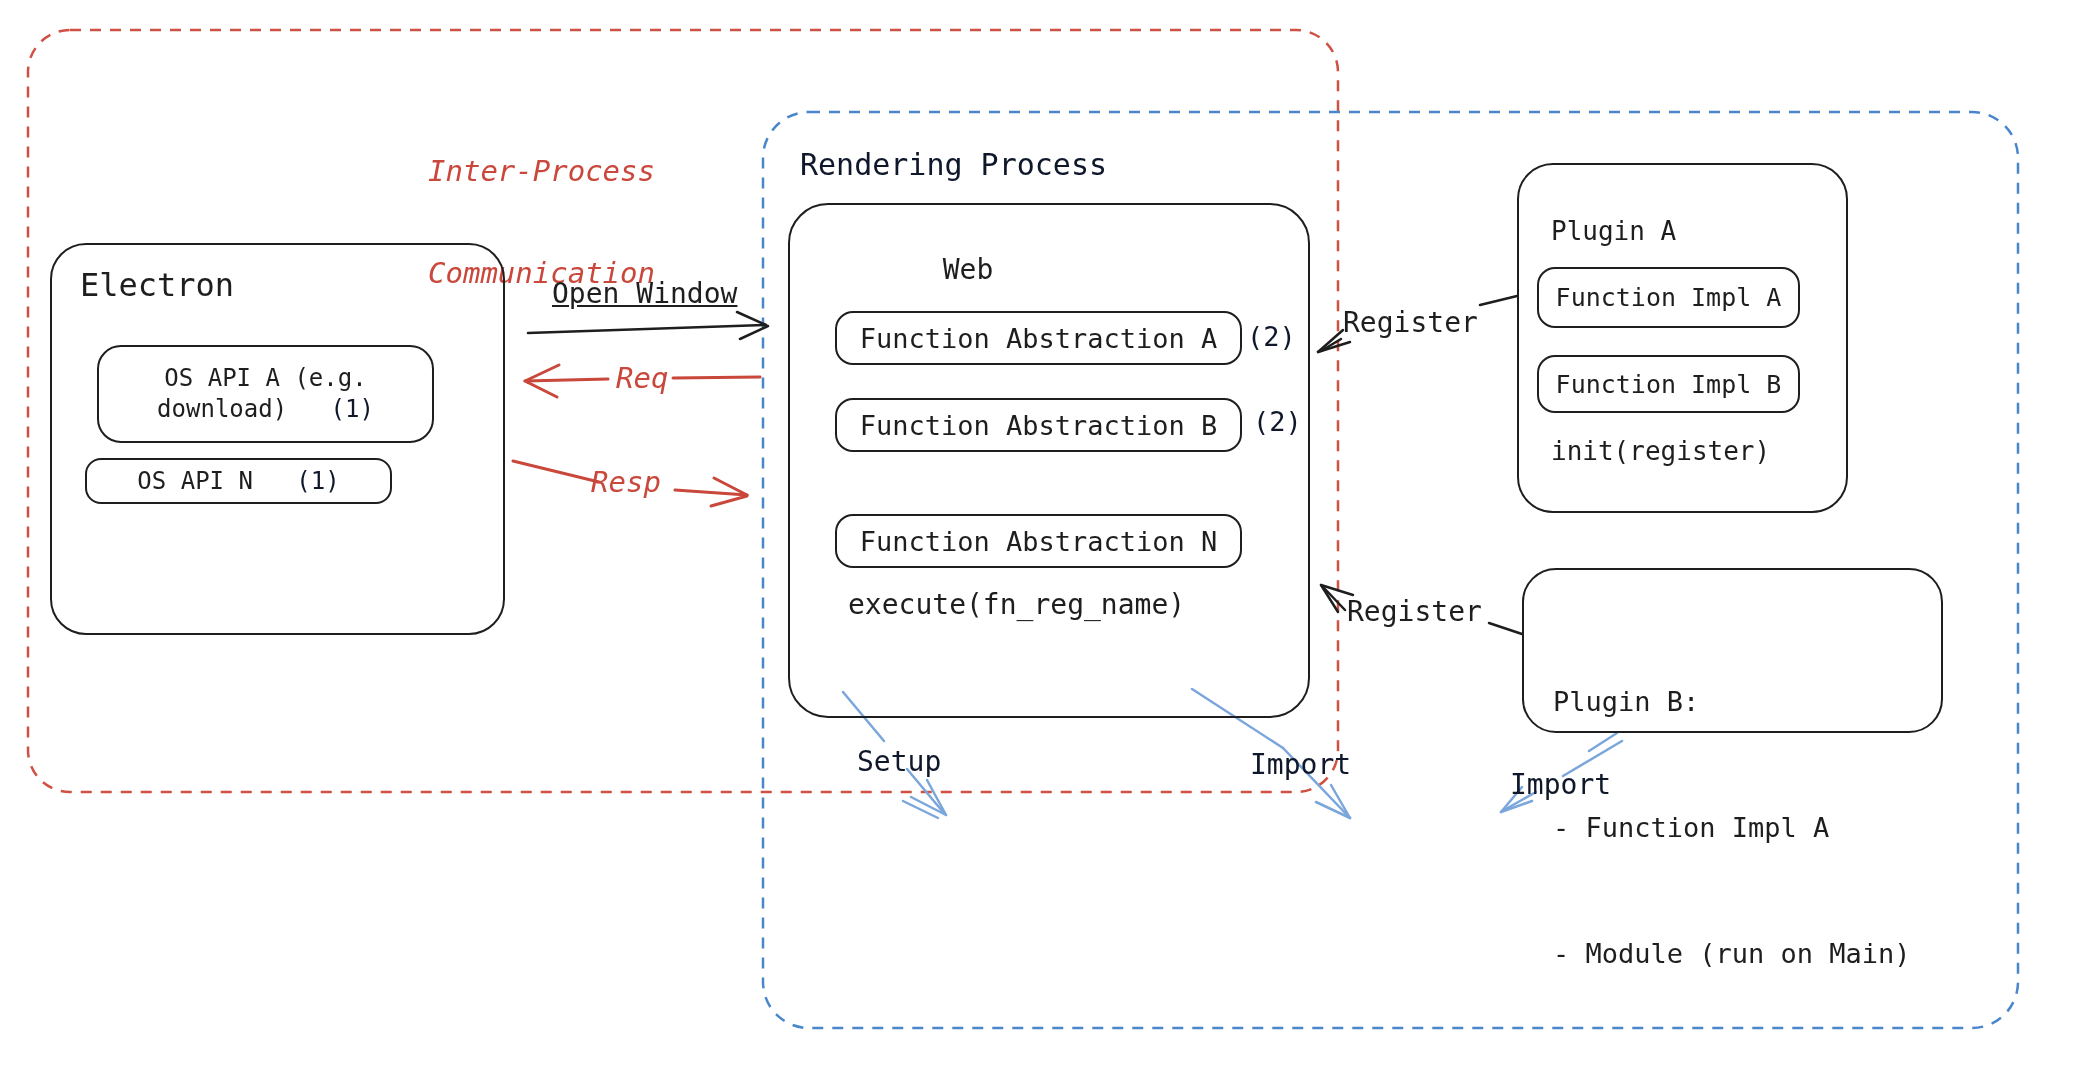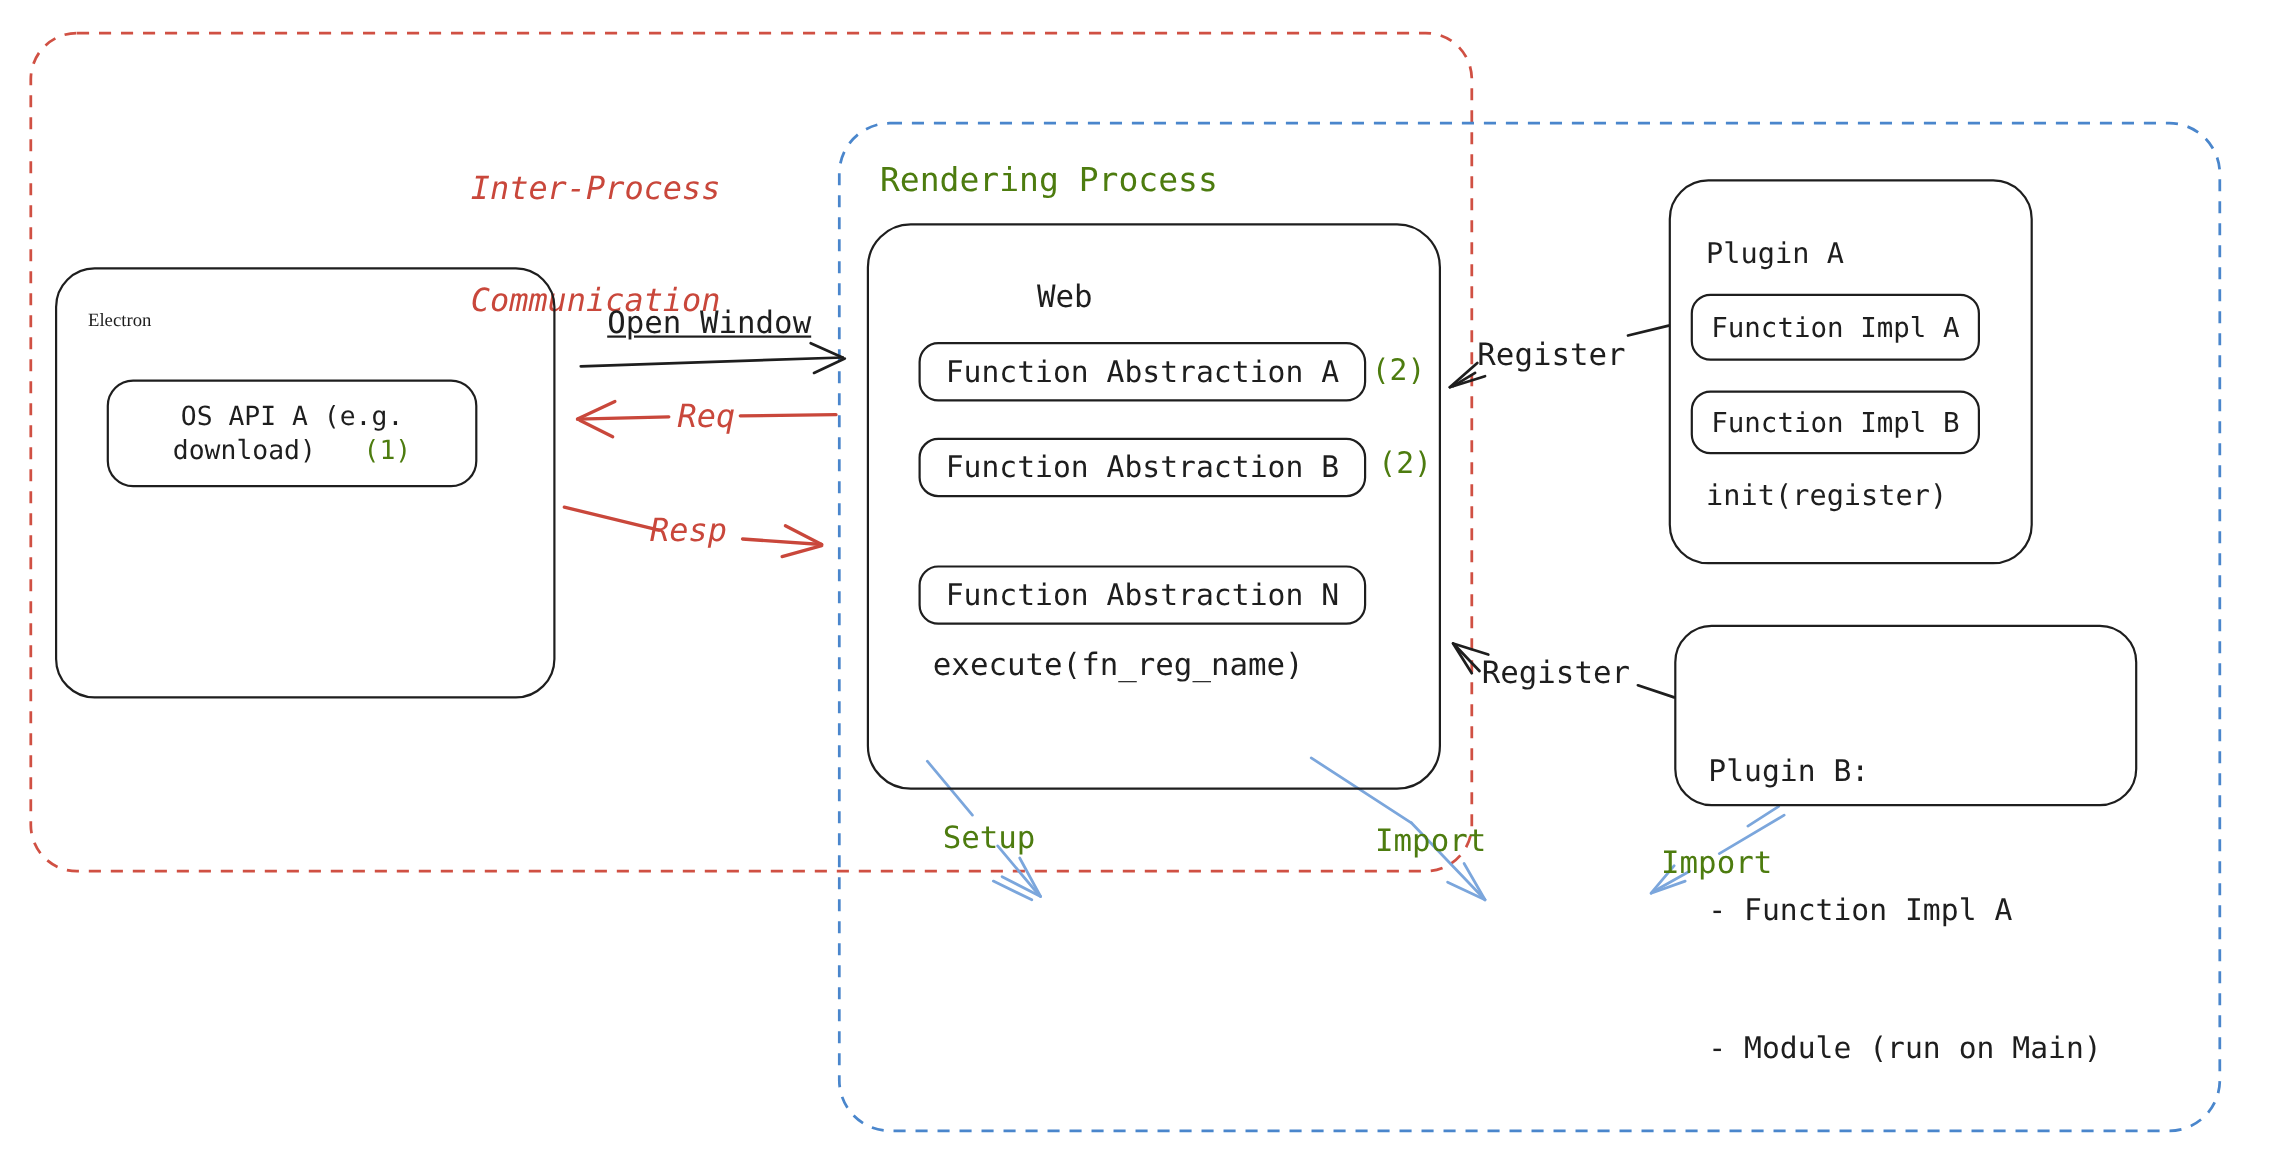--- a/index.html
+++ b/index.html
@@ -11,21 +11,21 @@
     color:#1e1e1e;
     overflow:hidden;
   }
   .box{
     position:absolute;
     border:2.5px solid #1e1e1e;
     background:transparent;
     box-sizing:border-box;
   }
   .txt{position:absolute;white-space:pre;line-height:1.2;}
-  .blue{color:#4d7c0f;}
+  .blue{color:#0f172a;}
   .red{color:#c9473b;font-style:italic;}
   .center{display:flex;align-items:center;justify-content:center;text-align:center;}
   svg.layer{position:absolute;left:0;top:0;z-index:1;}
   .box,.txt{z-index:2;}
 </style>
 </head>
 <body>
 
 <div id="stage">
 
@@ -99,31 +99,36 @@
 
   <div class="txt red" style="left:428px;top:86px;font-size:29px;line-height:34px;">
     <div>Inter-Process</div>
     <div>Communication</div>
   </div>
 
   <div class="txt blue" style="left:800px;top:147px;font-size:30px;">Rendering Process</div>
 
   <div class="box" style="left:50px;top:243px;width:455px;height:392px;border-radius:36px;"></div>
 
-  <div class="txt" style="left:80px;top:281px;font-size:17px;font-family:Liberation Serif, serif;">Electron</div>
+  <div class="txt" style="left:80px;top:266px;font-size:32px;">Electron</div>
 
   <div class="box center" style="left:97px;top:345px;width:337px;height:98px;border-radius:24px;border-width:2px;">
     <div style="font-size:24px;line-height:31px;text-align:center;">
       <div>OS API A (e.g.</div>
       <div>
         <span>download)</span><span>&nbsp;&nbsp;&nbsp;</span><span class="blue">(1)</span>
       </div>
     </div>
   </div>
 
+  <div class="box center" style="left:85px;top:458px;width:307px;height:46px;border-radius:16px;border-width:2px;">
+    <div style="font-size:24px;">
+      <span>OS API N</span><span>&nbsp;&nbsp;&nbsp;</span><span class="blue">(1)</span>
+    </div>
+  </div>
 
   <div class="txt" style="left:552px;top:277px;font-size:28px;text-decoration:underline;">Open Window</div>
 
   <div class="txt red" style="left:616px;top:361px;font-size:29px;">Req</div>
 
   <div class="txt red" style="left:591px;top:465px;font-size:29px;">Resp</div>
 
   <div class="box" style="left:788px;top:203px;width:522px;height:515px;border-radius:40px;"></div>
 
   <div class="txt" style="left:788px;top:253px;width:360px;text-align:center;font-size:28px;">Web</div>

